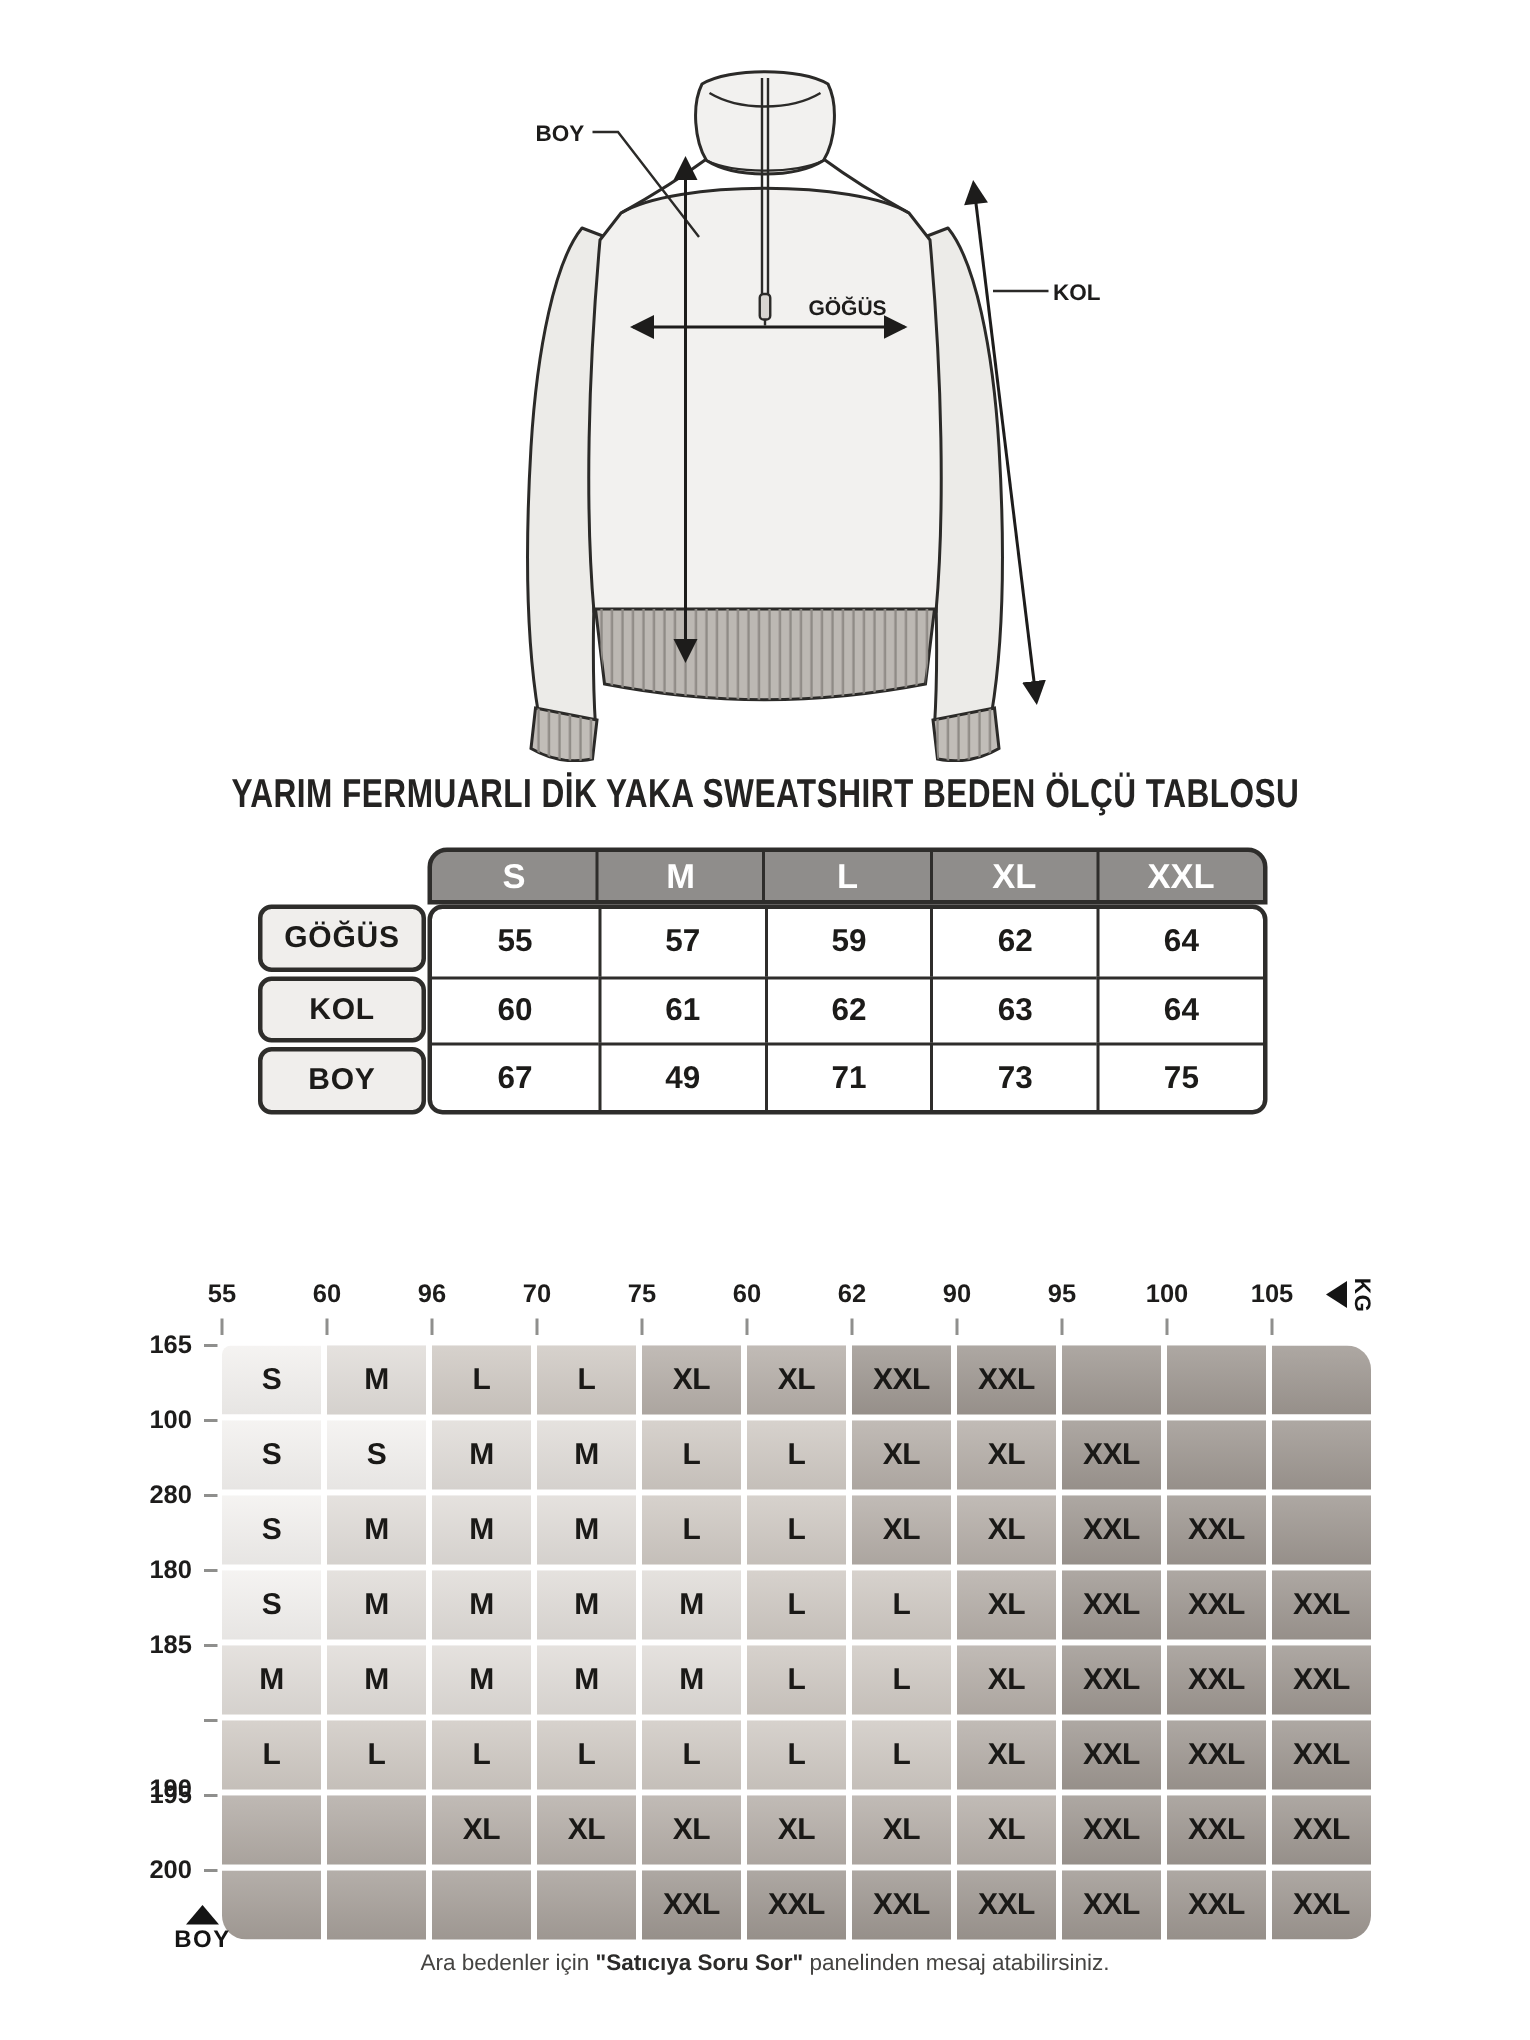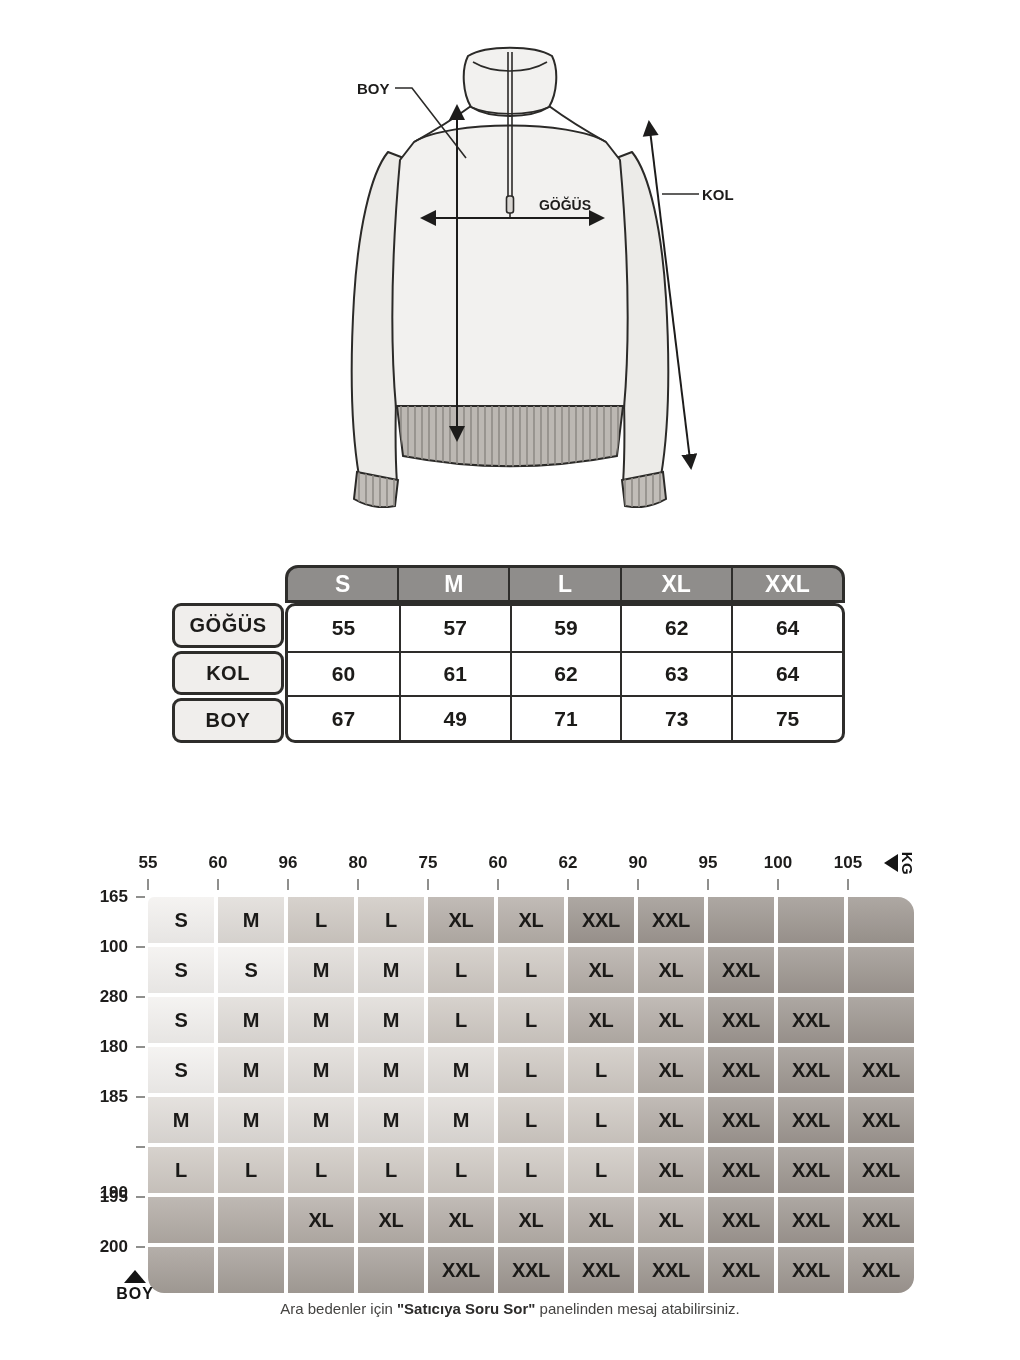--- a/index.html
+++ b/index.html
@@ -129,20 +129,23 @@
       <line x1="122" y1="178" x2="303" y2="178" stroke="#1d1c1b" stroke-width="2" marker-start="url(#ahS)" marker-end="url(#ahE)"></line>
     </g>
 
     <g>
       <text x="402" y="160" font-size="15">KOL</text>
       <line x1="399" y1="154" x2="362" y2="154" stroke="#2b2a28" stroke-width="1.6"></line>
       <line x1="349" y1="82" x2="391" y2="428" stroke="#1d1c1b" stroke-width="2" marker-start="url(#ahS)" marker-end="url(#ahE)"></line>
     </g>
   </svg>
 
+  <div class="title" style="top:514px;">
+    <span class="cond">YARIM FERMUARLI DİK YAKA SWEATSHIRT BEDEN ÖLÇÜ TABLOSU</span>
+  </div>
 
   <div class="st-head">
       <div class="st-hcell">S</div>
       <div class="st-hcell">M</div>
       <div class="st-hcell">L</div>
       <div class="st-hcell">XL</div>
       <div class="st-hcell">XXL</div>
     </div>
   <div class="st-labels">
       <div class="st-label">GÖĞÜS</div>
@@ -168,21 +171,21 @@
     </div>
 
 
   <div>
       <div class="kg-label" style="left: 113px;">55</div>
       <div class="kg-tick" style="left: 147px;"></div>
       <div class="kg-label" style="left: 183px;">60</div>
       <div class="kg-tick" style="left: 217px;"></div>
       <div class="kg-label" style="left: 253px;">96</div>
       <div class="kg-tick" style="left: 287px;"></div>
-      <div class="kg-label" style="left: 323px;">80</div>
+      <div class="kg-label" style="left: 323px;">70</div>
       <div class="kg-tick" style="left: 357px;"></div>
       <div class="kg-label" style="left: 393px;">75</div>
       <div class="kg-tick" style="left: 427px;"></div>
       <div class="kg-label" style="left: 463px;">60</div>
       <div class="kg-tick" style="left: 497px;"></div>
       <div class="kg-label" style="left: 533px;">62</div>
       <div class="kg-tick" style="left: 567px;"></div>
       <div class="kg-label" style="left: 603px;">90</div>
       <div class="kg-tick" style="left: 637px;"></div>
       <div class="kg-label" style="left: 673px;">95</div>

